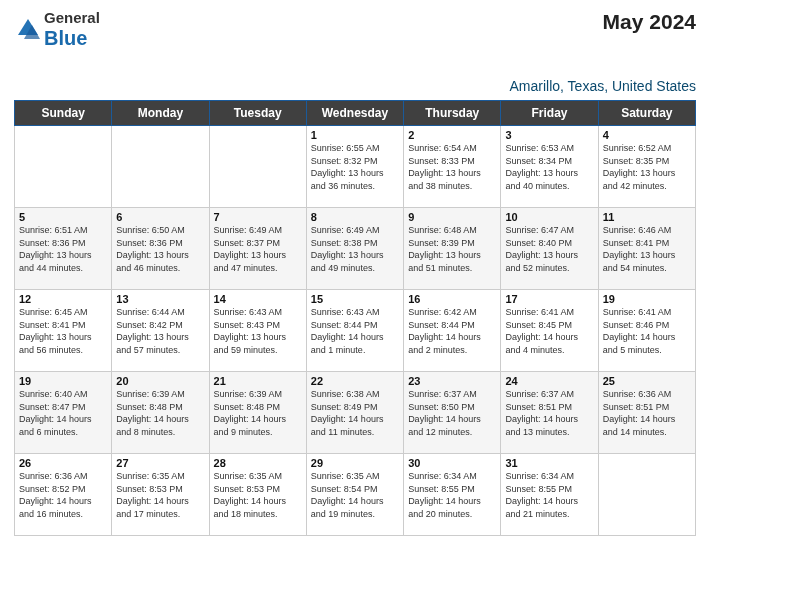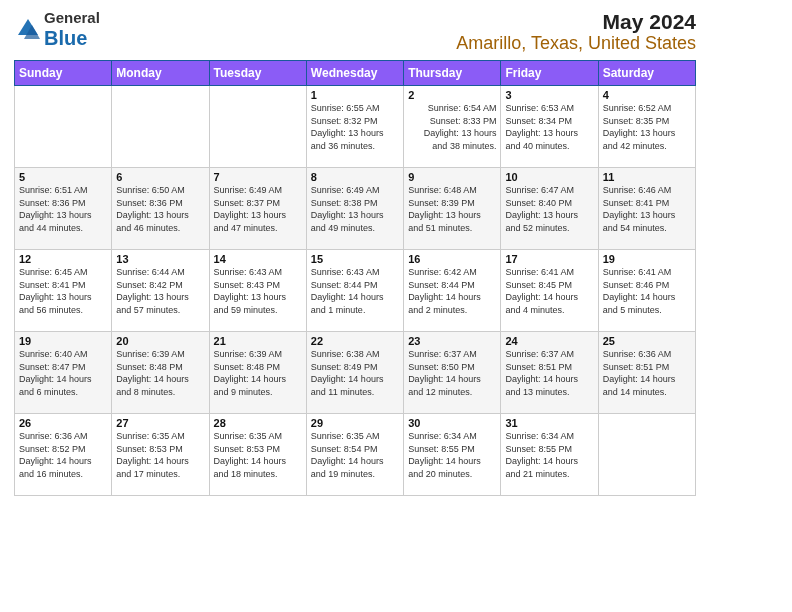--- a/index.html
+++ b/index.html
@@ -50,36 +50,37 @@
     .title-block {
       text-align: right;
     }
     .main-title {
       font-size: 21px;
       font-weight: bold;
       color: #222;
       line-height: 1.1;
     }
     .subtitle {
-      font-size: 18px;
-      color: #a16207;
+      font-size: 14px;
+      color: #0c4a6e;
+      margin-top: 45px;
     }
     .calendar {
       width: 100%;
       border-collapse: collapse;
       table-layout: fixed;
     }
     .calendar thead th {
-      background-color: #8b5cf6;
+      background-color: #404040;
       color: #fff;
       font-size: 12px;
       font-weight: bold;
       padding: 5px 4px;
       border: 1px solid #1a5a9a;
-      text-align: left;
+      text-align: center;
     }
     .calendar tbody td {
       border: 1px solid #ccc;
       vertical-align: top;
       padding: 3px 4px;
       font-size: 9.5px;
       color: #222;
       height: 82px;
       background: #fff;
     }
@@ -141,21 +142,21 @@
           <td class="empty"></td>
           <td>
             <div class="day-number">1</div>
             <div class="day-info" style="white-space: pre-line;">Sunrise: 6:55 AM
 Sunset: 8:32 PM
 Daylight: 13 hours
 and 36 minutes.</div>
           </td>
           <td>
             <div class="day-number">2</div>
-            <div class="day-info" style="white-space: pre-line; text-align: right;">Sunrise: 6:54 AM
+            <div class="day-info" style="white-space: pre-line;">Sunrise: 6:54 AM
 Sunset: 8:33 PM
 Daylight: 13 hours
 and 38 minutes.</div>
           </td>
           <td>
             <div class="day-number">3</div>
             <div class="day-info" style="white-space: pre-line;">Sunrise: 6:53 AM
 Sunset: 8:34 PM
 Daylight: 13 hours
 and 40 minutes.</div>

